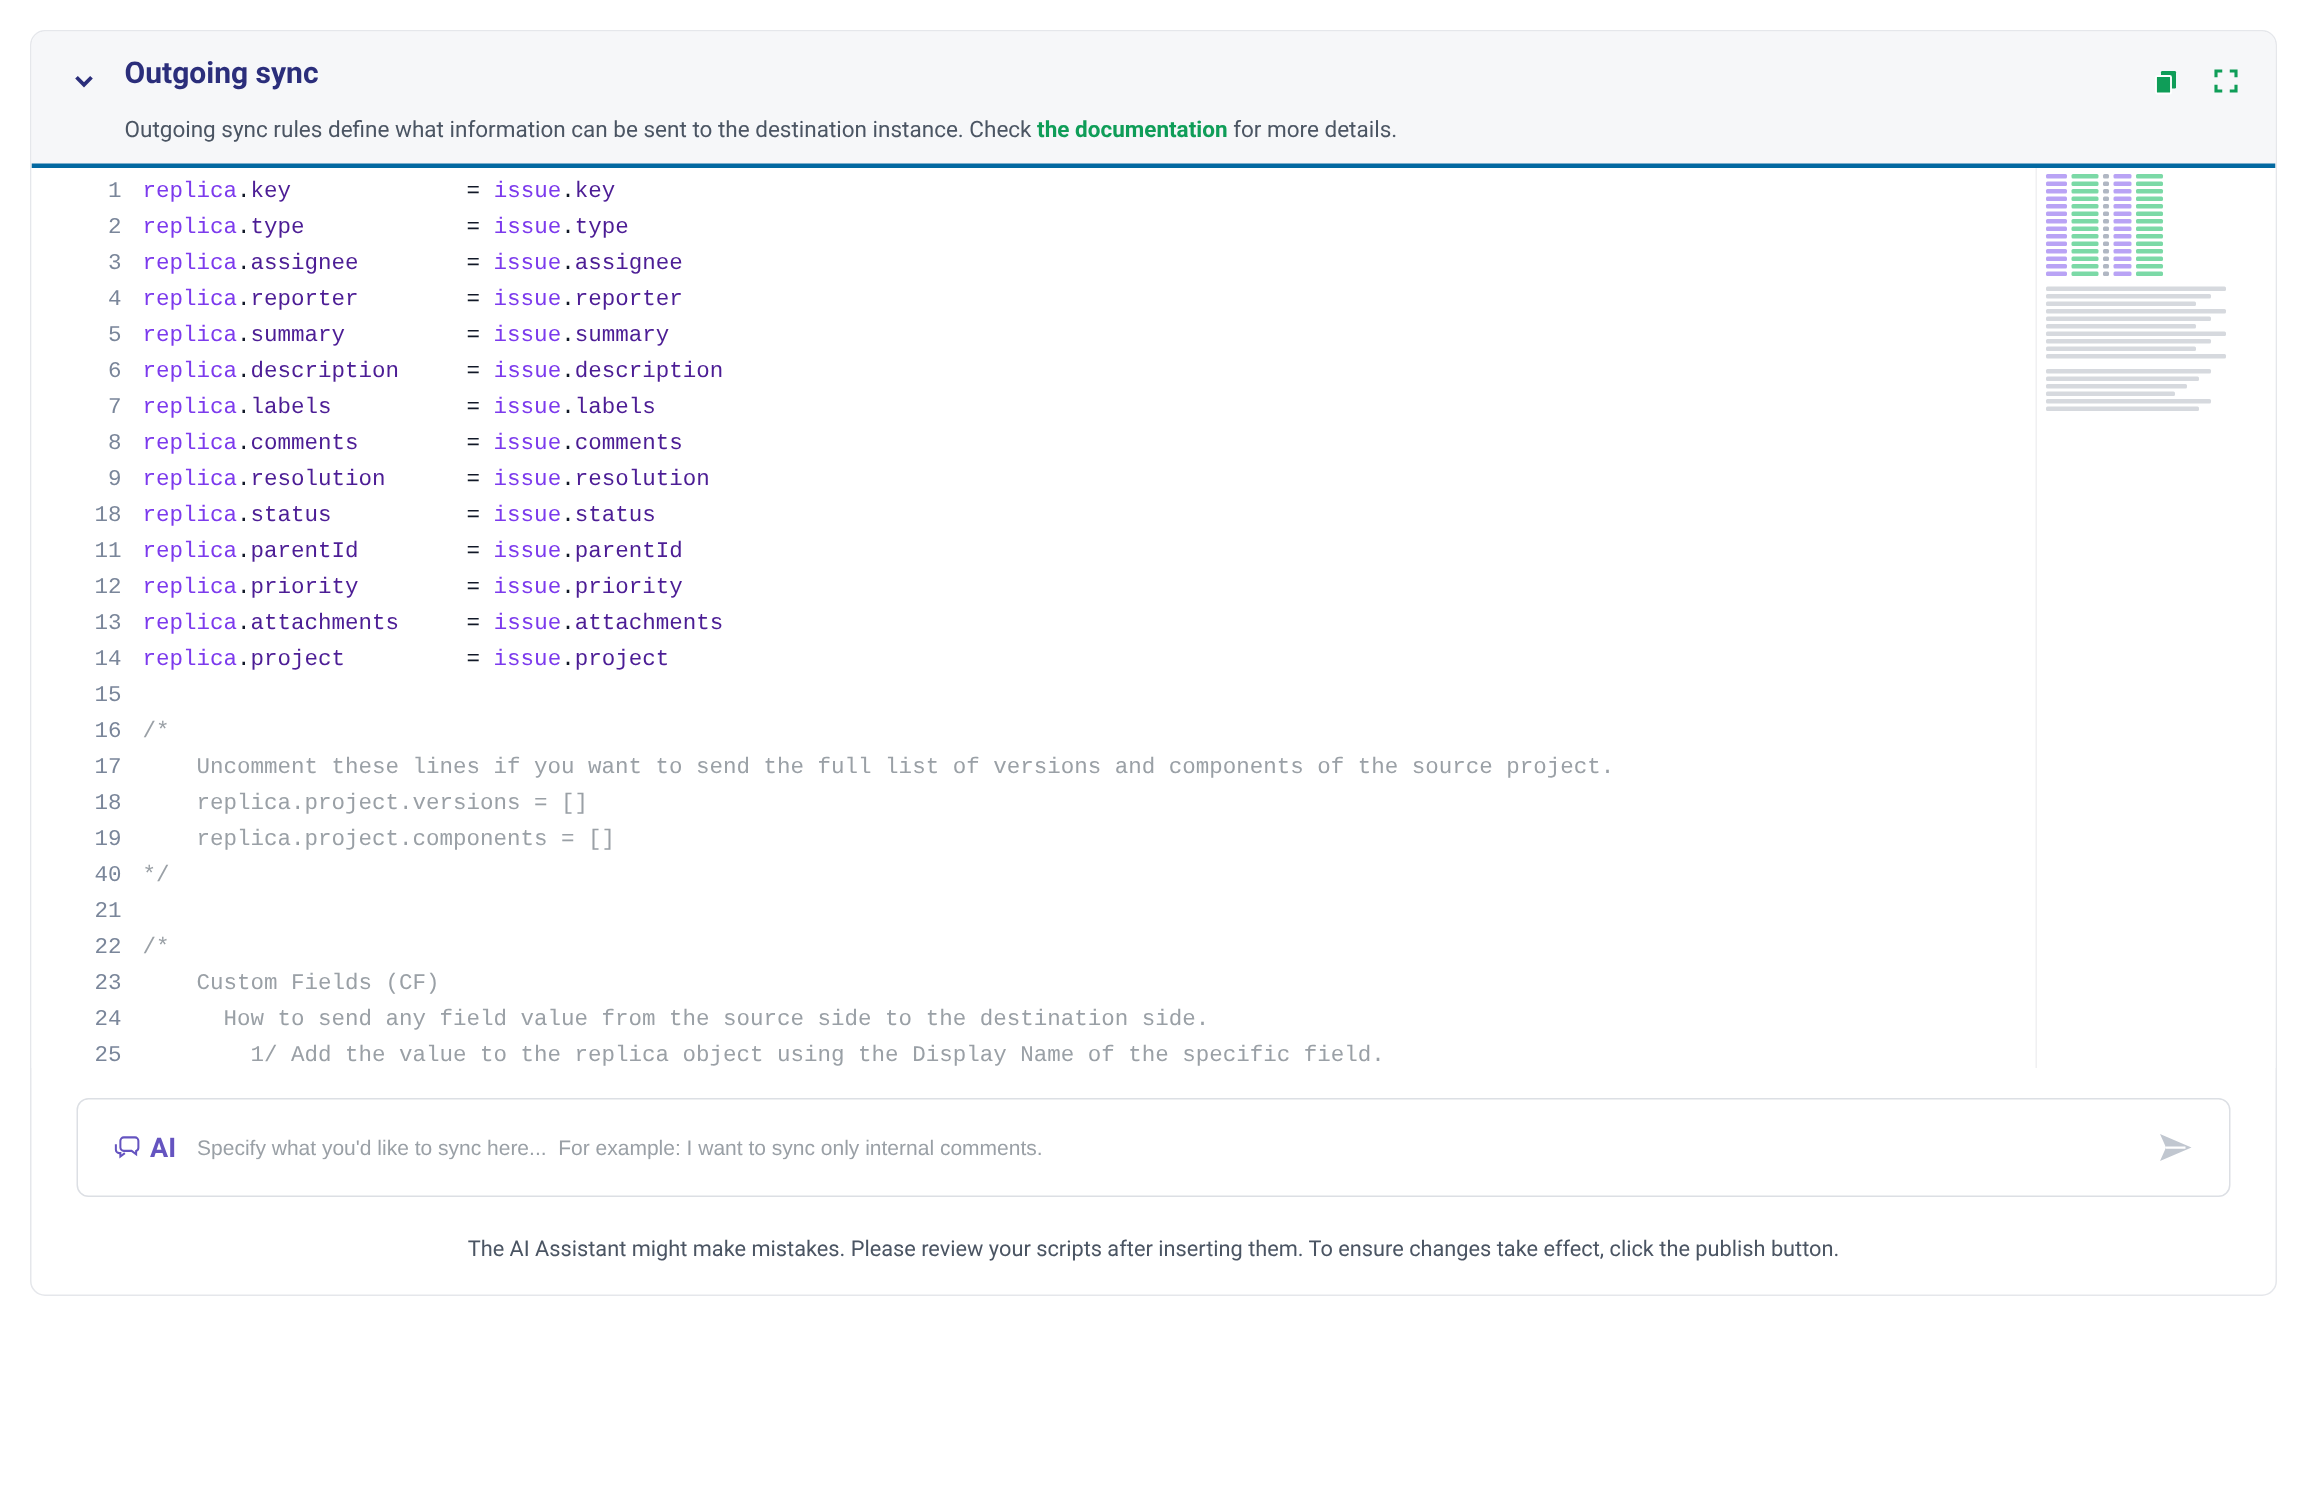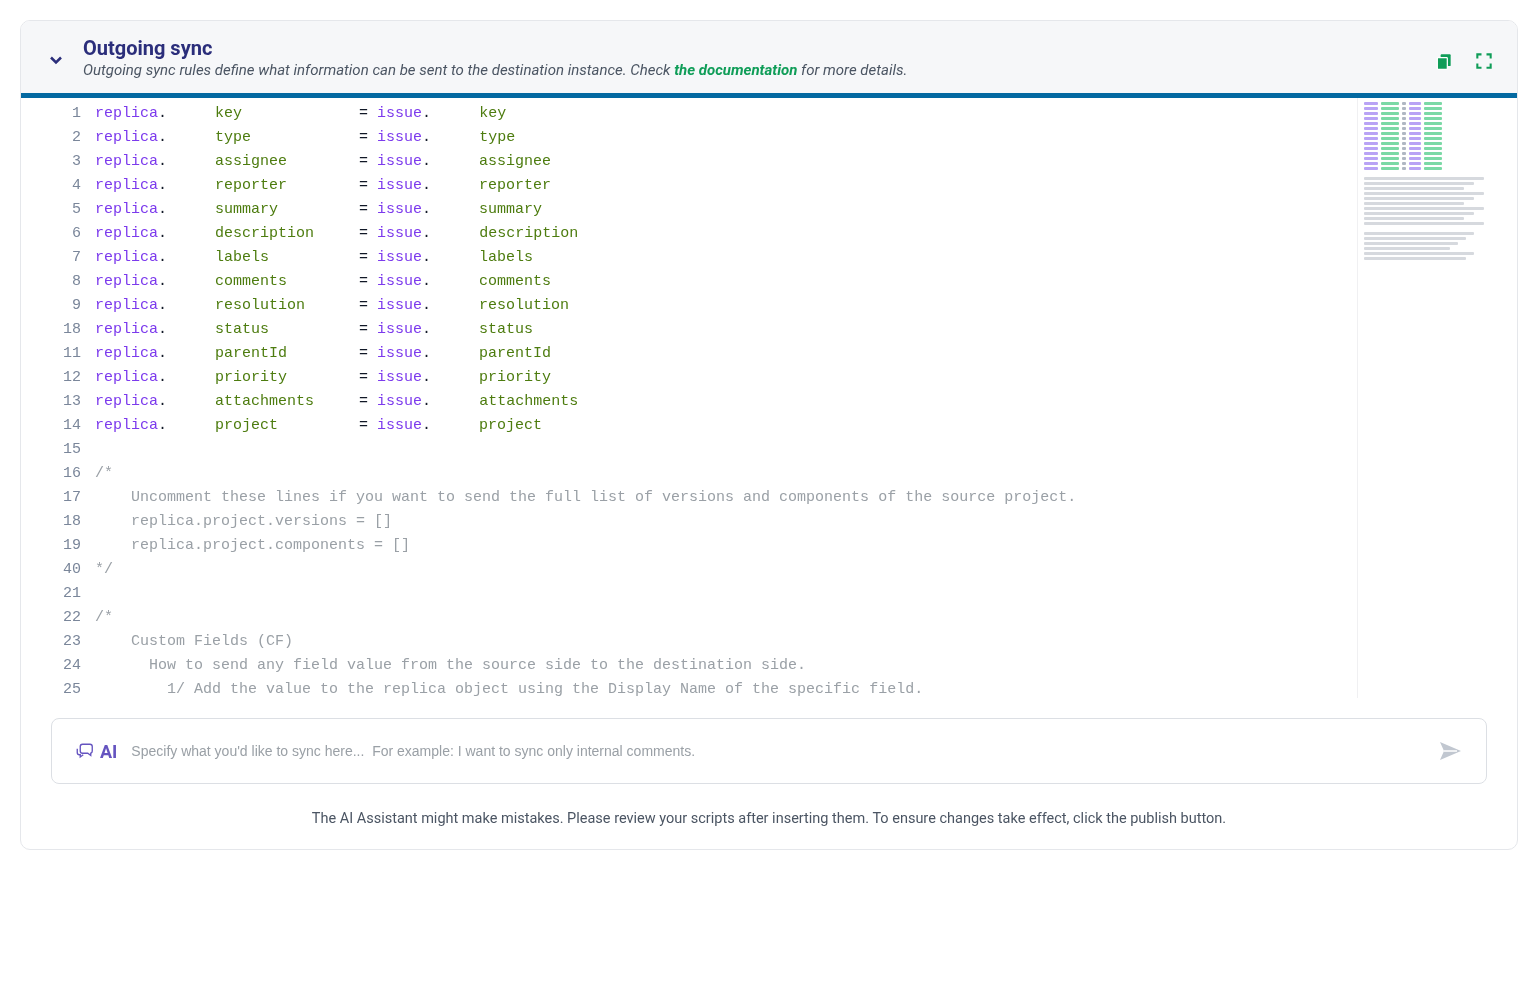--- a/index.html
+++ b/index.html
@@ -12,23 +12,23 @@
   .panel {
     border: 1px solid #e5e7eb;
     border-radius: 10px;
     overflow: hidden;
     background: #fff;
   }
   .panel-header {
     background: #f6f7f9;
     padding: 14px 22px 14px 22px;
     display: flex;
-    align-items: center;
+    align-items: flex-start;
     gap: 14px;
-    border-bottom: 5px solid #0369a1;
+    border-bottom: 3px solid #0369a1;
   }
   .chevron {
     width: 26px;
     height: 26px;
     flex: 0 0 auto;
     display: flex;
     align-items: center;
     justify-content: center;
     margin-top: 6px;
     cursor: pointer;
@@ -37,22 +37,21 @@
   .header-text { flex: 1 1 auto; }
   .header-title {
     color: #2b2e7b;
     font-size: 20px;
     font-weight: 700;
     line-height: 1.3;
   }
   .header-sub {
     color: #4b5563;
     font-size: 15px;
-    margin-top: 0;
-    font-style: italic;
+    margin-top: 16px;
   }
   .header-sub .doclink {
     color: #0f9d58;
     font-weight: 700;
     cursor: pointer;
   }
   .header-actions {
     display: flex;
     gap: 18px;
     align-items: center;
@@ -86,21 +85,21 @@
     padding: 4px 0 4px 4px;
     font-family: "SFMono-Regular", Consolas, "Liberation Mono", Menlo, monospace;
     font-size: 15px;
     line-height: 24px;
     white-space: pre;
     overflow: hidden;
     position: relative;
   }
   .code-line { height: 24px; }
   .tok-obj { color: #7c3aed; } 
-  .tok-prop { color: #4d7c0f; margin-left: 48px; } 
+  .tok-prop { color: #4c1d95; } 
   .tok-op { color: #111827; }  
   .tok-comment { color: #9aa0a6; }
   .minimap {
     width: 160px;
     border-left: 1px solid #f0f0f2;
     background: #fff;
     padding: 4px 6px;
     overflow: hidden;
   }
   .mm-line {

